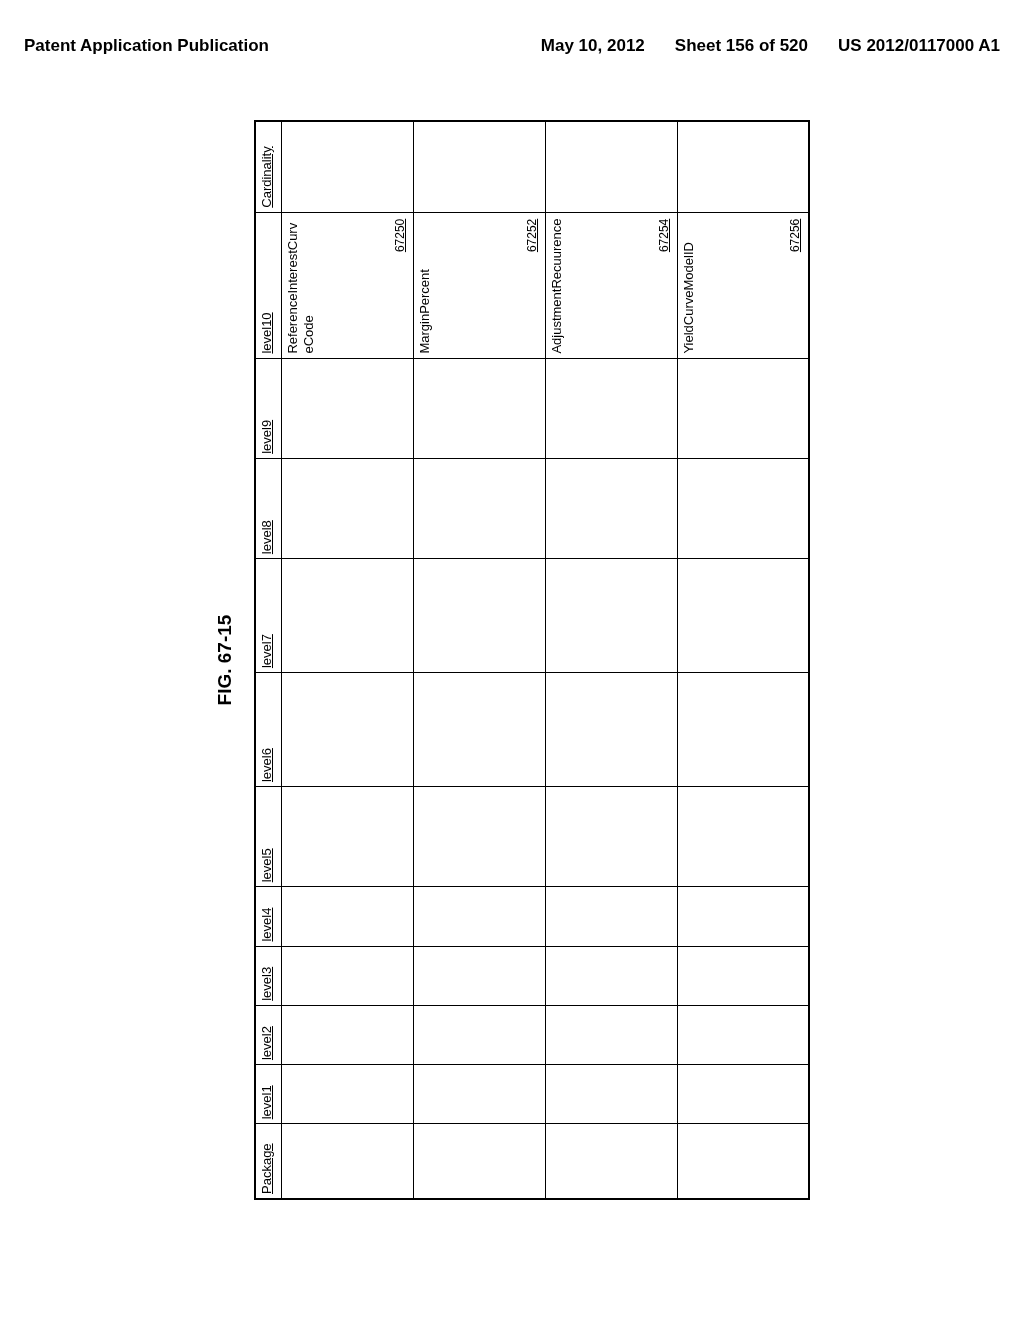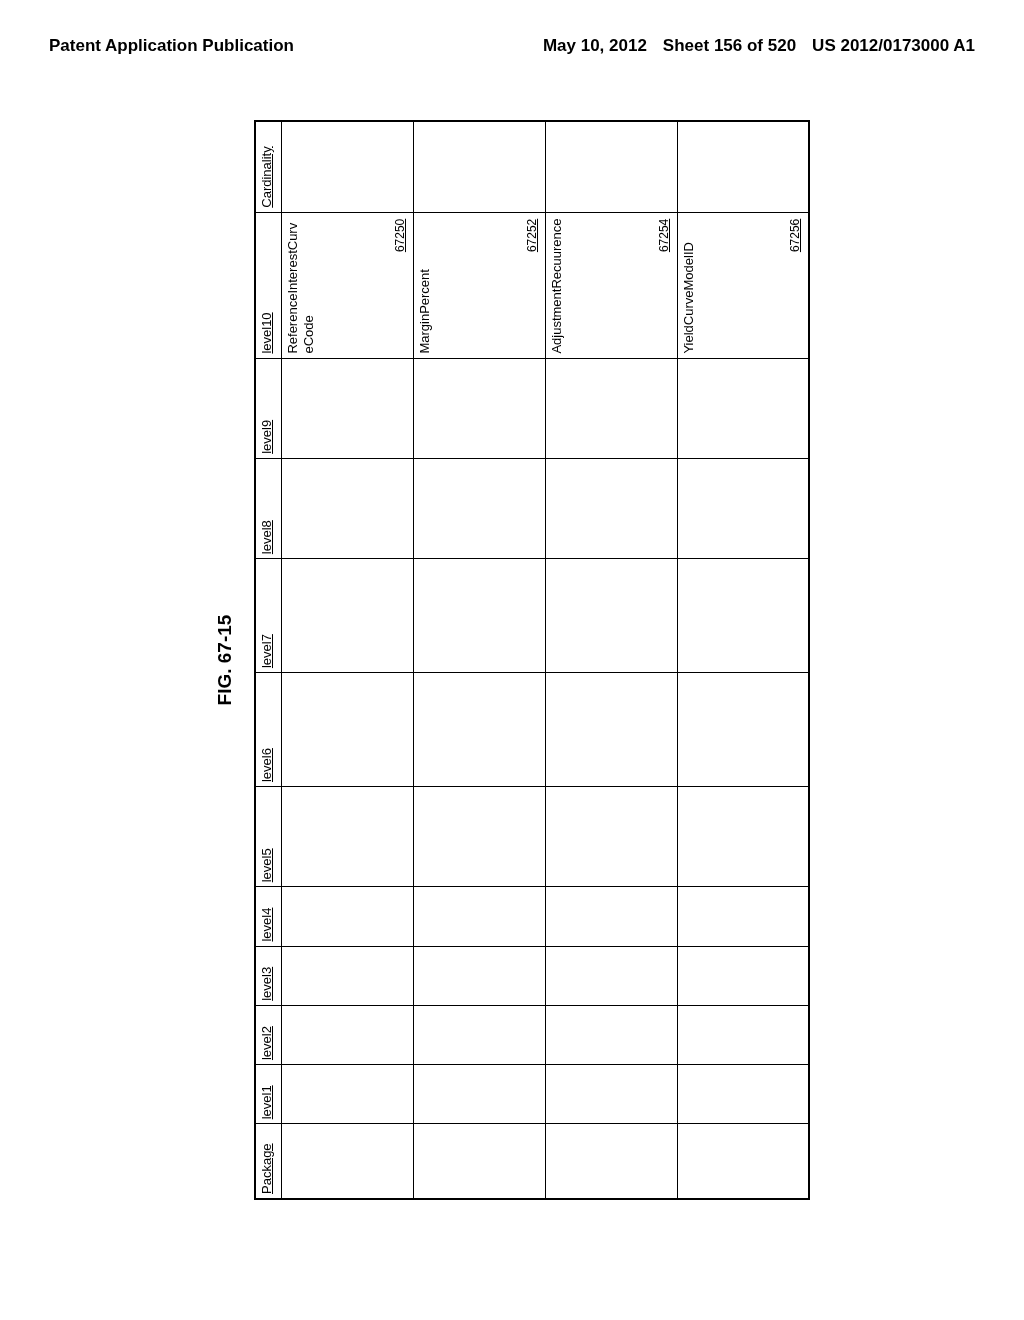--- a/index.html
+++ b/index.html
@@ -8,29 +8,29 @@
     font-family: Arial, Helvetica, sans-serif;
     width: 1024px;
     height: 1320px;
     position: relative;
   }
   .page-header {
     position: absolute;
     top: 36px;
     left: 0;
     right: 0;
-    padding: 0 49px;
+    padding: 0 24px;
     display: flex;
     justify-content: space-between;
     font-size: 17px;
     font-weight: bold;
   }
   .page-header .right {
     display: flex;
-    gap: 16px;
+    gap: 30px;
   }
   .content-area {
     position: absolute;
     top: 50%;
     left: 50%;
     width: 1080px;
     transform: translate(-50%, -50%) rotate(-90deg);
     transform-origin: center center;
   }
   .fig-label {
@@ -87,21 +87,21 @@
   }
 </style>
 </head>
 <body>
 
 <div class="page-header">
   <span>Patent Application Publication</span>
   <span class="right">
     <span>May 10, 2012</span>
     <span>Sheet 156 of 520</span>
-    <span>US 2012/0173000 A1</span>
+    <span>US 2012/0117000 A1</span>
   </span>
 </div>
 
 <div class="content-area">
   <div class="fig-label">FIG. 67-15</div>
   <table>
     <colgroup>
       <col class="pkg">
         <col class="lv1">
         <col class="lv2">

